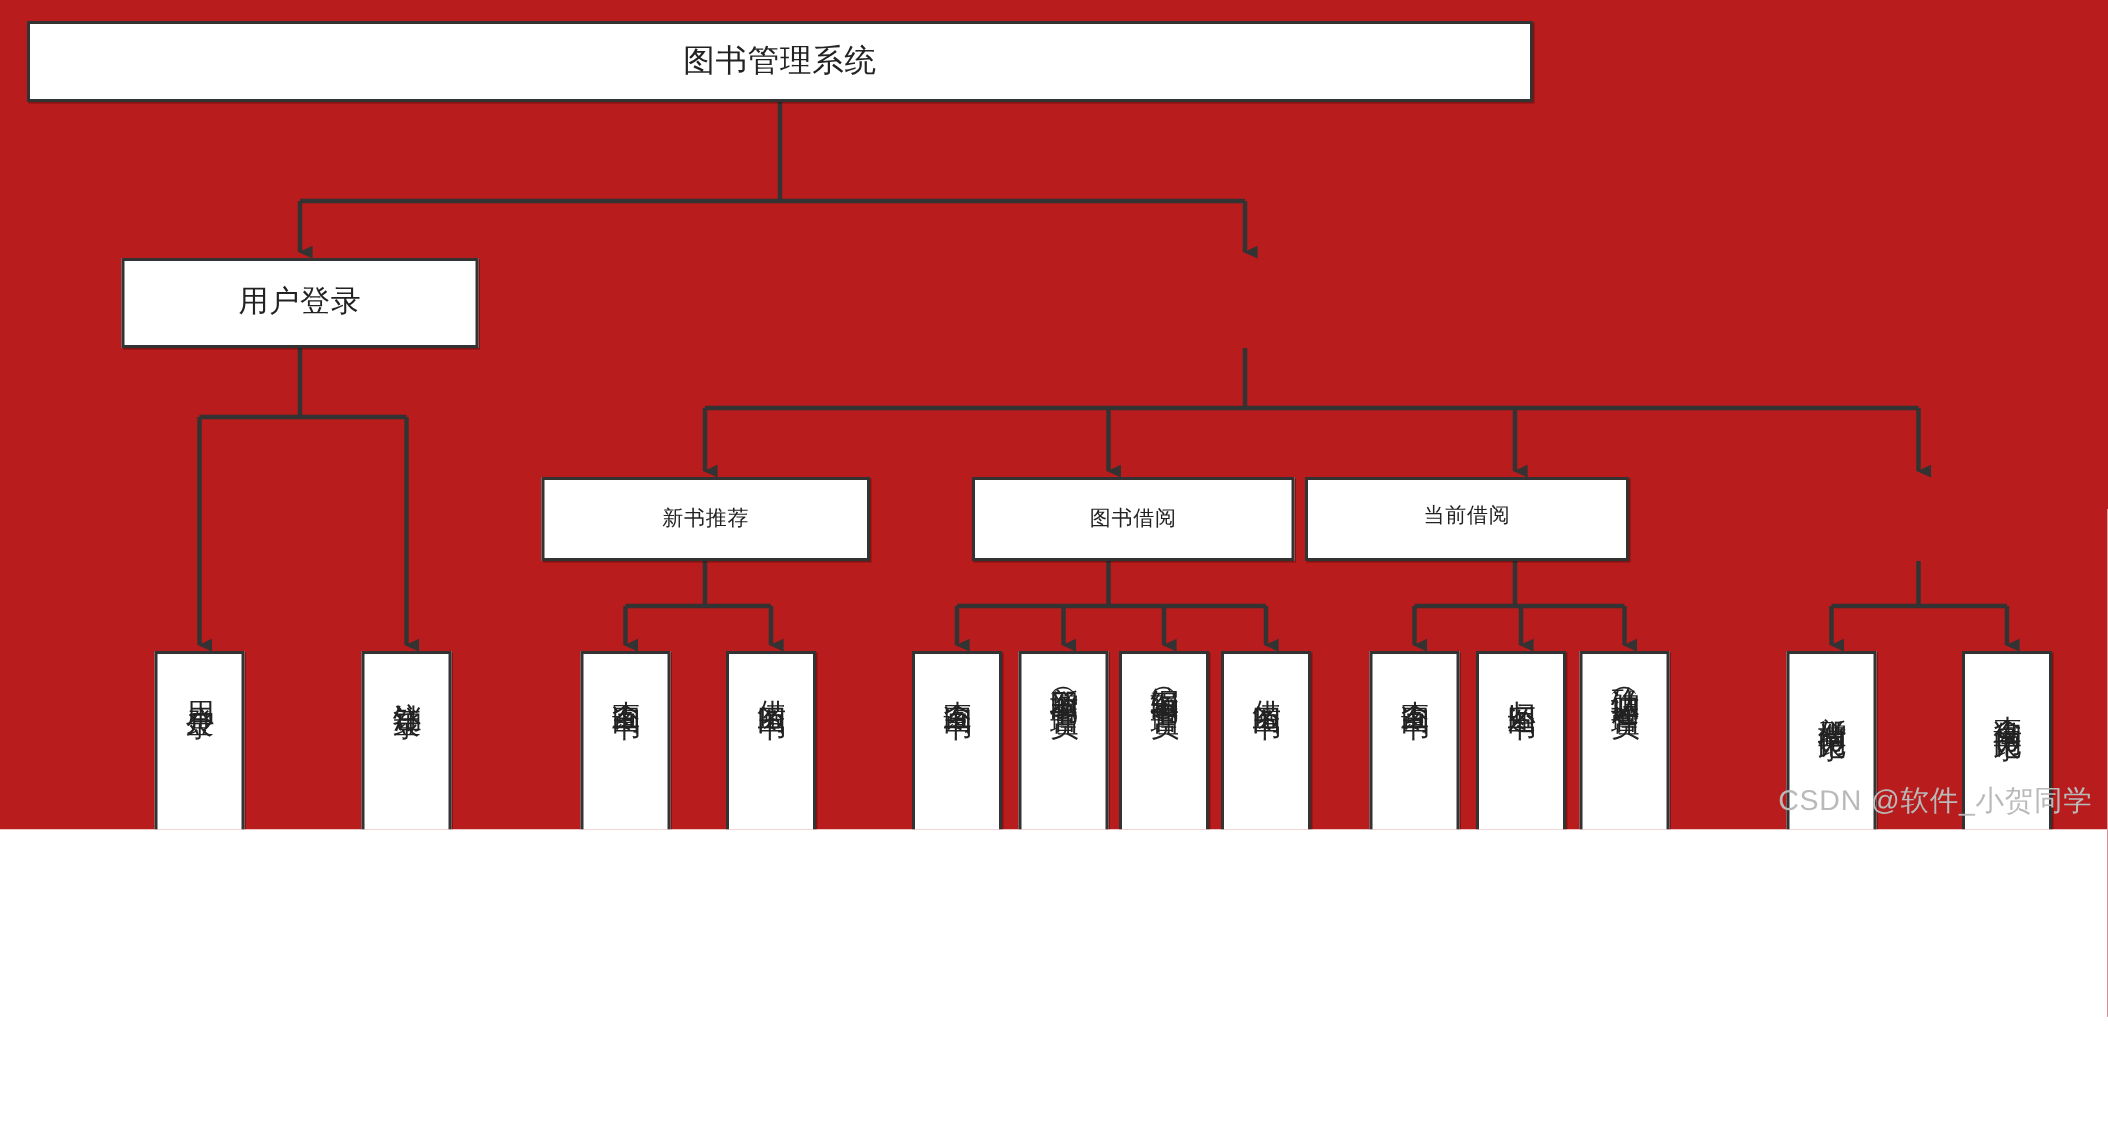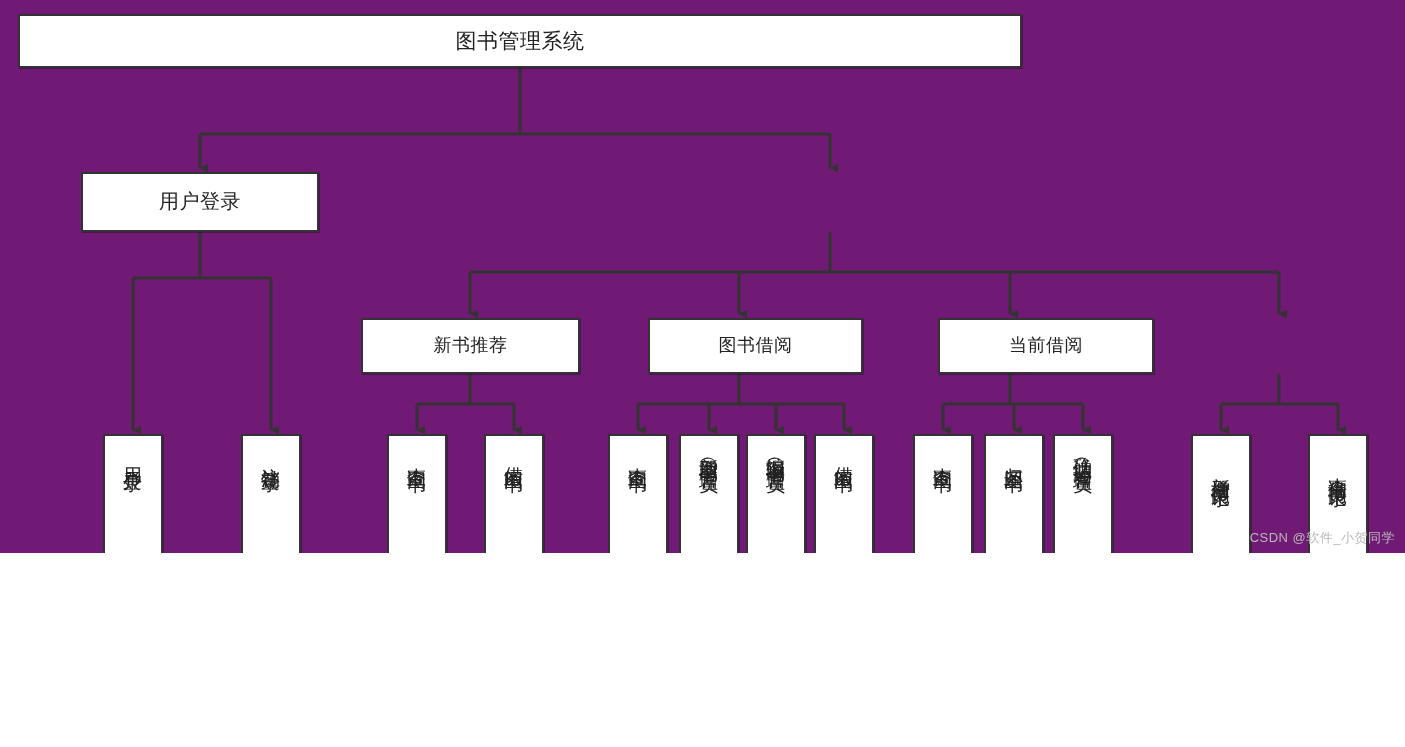--- a/index.html
+++ b/index.html
@@ -5,21 +5,21 @@
 <style>
   html, body {
     margin: 0;
     padding: 0;
     background: #ffffff;
   }
   #canvas {
     position: relative;
     width: 1405px;
     height: 553px;
-    background: #701a75;
+    background: #b91c1c;
     font-family: "Liberation Sans", "DejaVu Sans", sans-serif;
     overflow: hidden;
   }
   #wires {
     position: absolute;
     left: 0;
     top: 0;
     width: 1405px;
     height: 747px;
     pointer-events: none;
@@ -36,40 +36,40 @@
     color: #222222;
     z-index: 3;
   }
   .node .label {
     line-height: 1.08;
     letter-spacing: 0.5px;
     white-space: nowrap;
   }
   .node.root .label { font-size: 21px; }
   .node.l1 .label   { font-size: 20px; }
-  .node.l2 .label   { font-size: 18px; }
+  .node.l2 .label   { font-size: 14px; }
   .node.leaf {
     align-items: flex-start;
     padding-top: 16px;
   }
   .node.leaf .label {
     writing-mode: vertical-rl;
     text-orientation: upright;
     font-size: 19px;
     letter-spacing: 2.5px;
     line-height: 1;
   }
   .node.leaf.tall .label {
     padding-top: 0;
   }
   #watermark {
     position: absolute;
     right: 10px;
     bottom: 6px;
-    font-size: 13px;
+    font-size: 19px;
     color: #b9b9b9;
     letter-spacing: 0.5px;
     white-space: nowrap;
     z-index: 5;
     font-family: "Liberation Sans", "DejaVu Sans", sans-serif;
   }
 </style>
 </head>
 <body>
 
@@ -132,21 +132,21 @@
   <div class="node l1" style="left:81px; top:172px; width:238px; height:60px;">
     <span class="label">用户登录</span>
   </div>
 
   <div class="node l2" style="left:361px; top:318px; width:219px; height:56px;">
     <span class="label">新书推荐</span>
   </div>
   <div class="node l2" style="left:648px; top:318px; width:215px; height:56px;">
     <span class="label">图书借阅</span>
   </div>
-  <div class="node l2" style="left:938px; top:318px; width:216px; height:56px;">
+  <div class="node l2" style="left:870px; top:318px; width:216px; height:56px;font-family:Liberation Mono, monospace;">
     <span class="label">当前借阅</span>
   </div>
 
   <div class="node leaf" style="left:103px; top:434px; width:60px; height:300px;">
     <span class="label">用户登录</span>
   </div>
   <div class="node leaf" style="left:241px; top:434px; width:60px; height:300px;">
     <span class="label">注销登录</span>
   </div>
 

